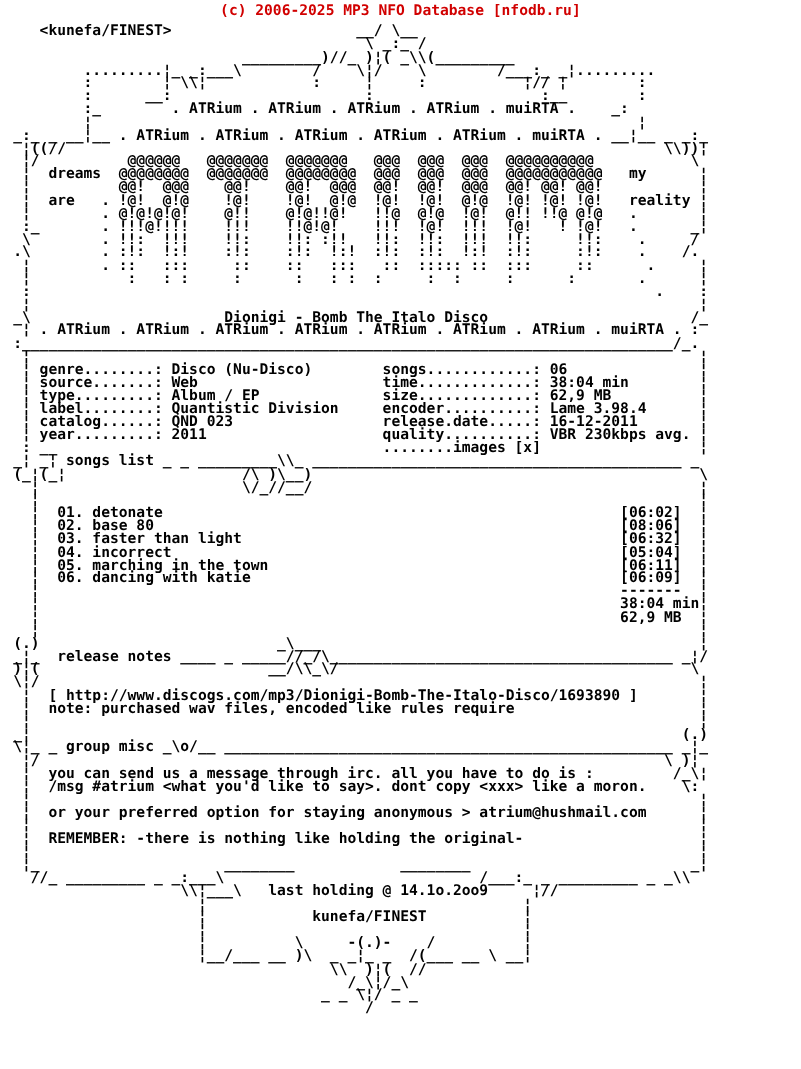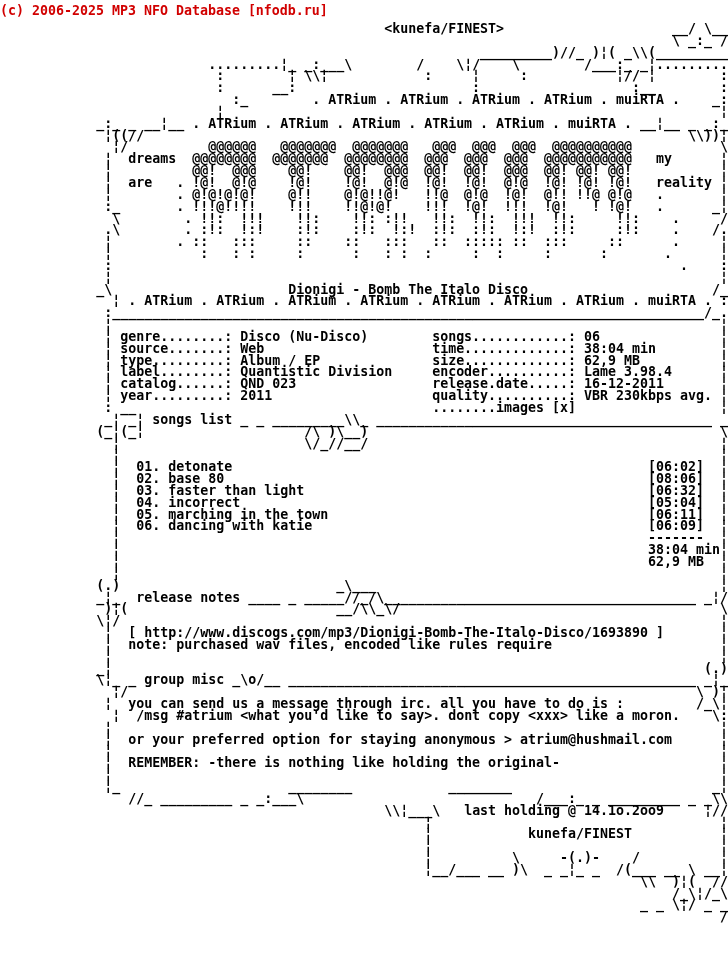--- a/index.html
+++ b/index.html
@@ -2,30 +2,30 @@
 <html><head>
 <meta charset="utf-8">
 <style>
   html,body{margin:0;padding:0;}
   body{
     width:728px;height:972px;overflow:hidden;
     background:#ffffff;
   }
   .banner{
     height:23px;box-sizing:border-box;padding-top:3px;
+    text-align:center;
     font:bold 13.29px/16px "DejaVu Sans Mono",monospace;
     color:#d10000;
     white-space:pre;
   }
   pre.sec{
     margin:0;padding:0 0 0 4px;
     font:bold 13.29px/11.85px "DejaVu Sans Mono",monospace;
     color:#000000;
     white-space:pre;
-    text-align:right;
   }
 </style>
 </head>
 <body>
 
 <div>
   <div class="banner">(c) 2006-2025 MP3 NFO Database [nfodb.ru]</div>
 
   <pre class="sec">    &lt;kunefa/FINEST&gt;                     __/ \__
                                          \ _:_ /

